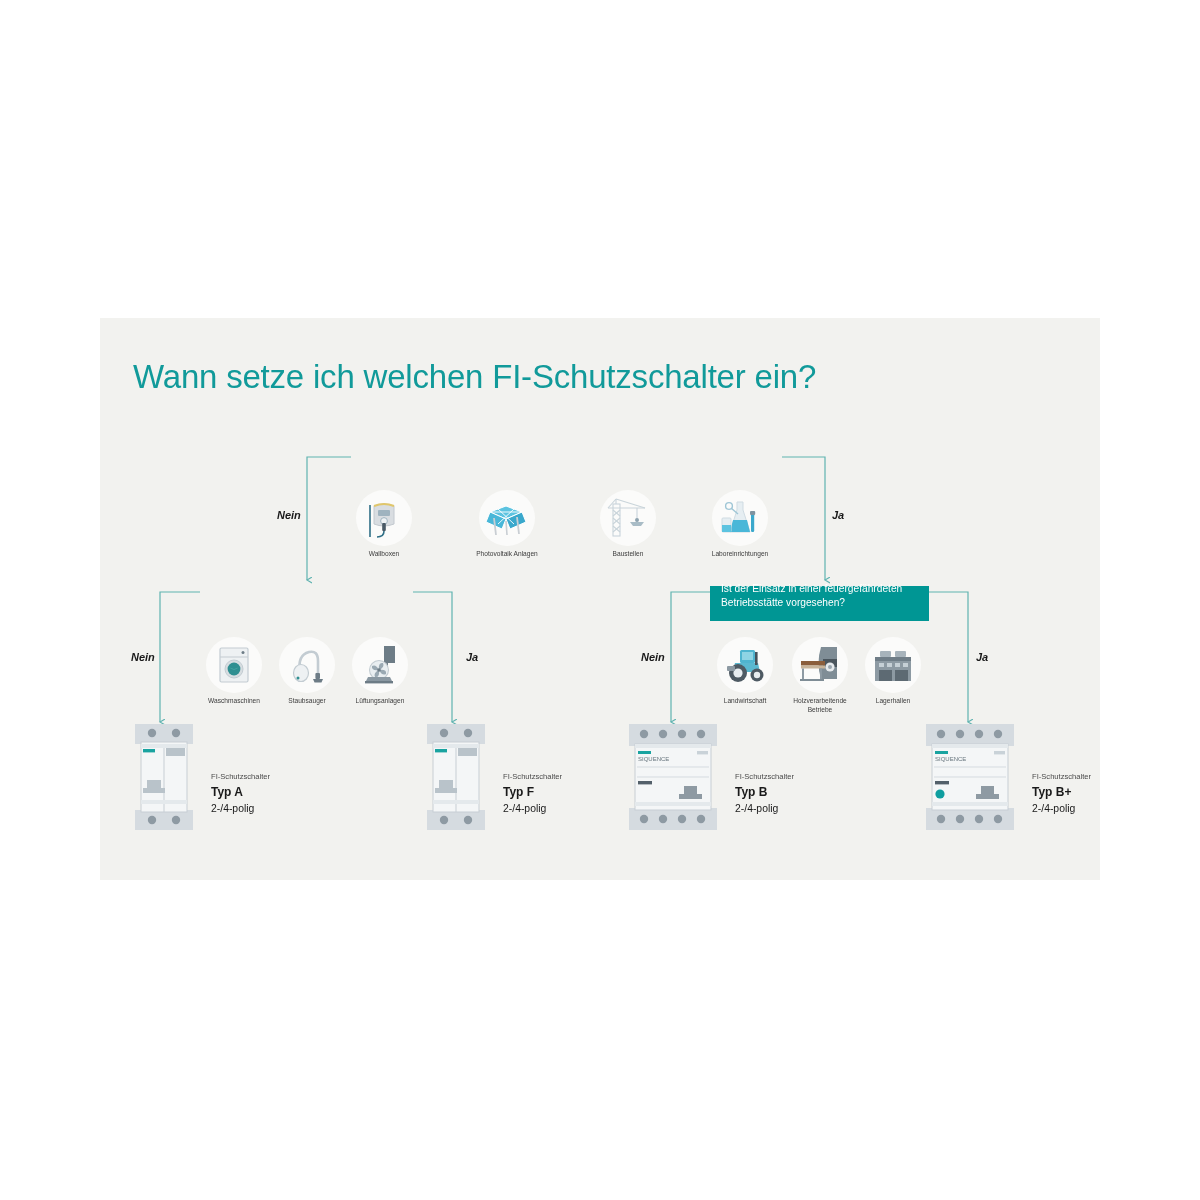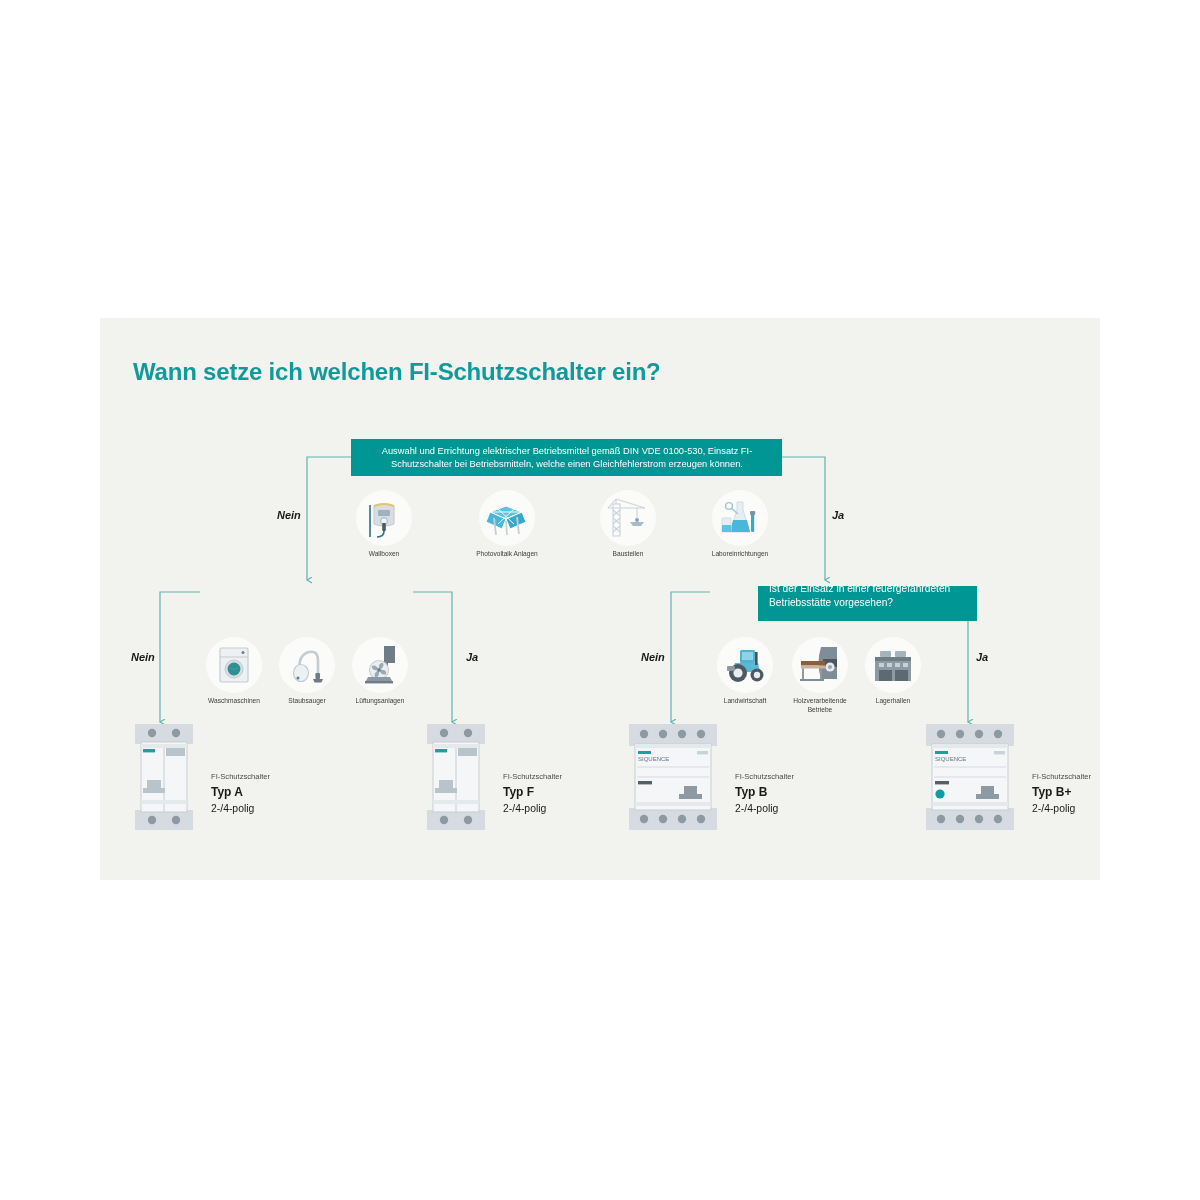--- a/index.html
+++ b/index.html
@@ -16,22 +16,22 @@
     position:absolute;
     left:100px;top:318px;
     width:1000px;height:562px;
     background:#f2f2ef;
   }
 
   
   .title{
     position:absolute;
     left:133px;top:358px;
-    font-size:24px;
-    font-weight:bold;
+    font-size:33px;
+    font-weight:normal;
     color:#119a9a;
     letter-spacing:-0.2px;
     white-space:nowrap;
   }
 
   
   .tealbox{
     position:absolute;
     background:#009694;
     color:#ffffff;
@@ -52,21 +52,20 @@
   }
   #box-left{
     left:200px;top:586px;width:213px;height:35px;
     padding:4px 0 4px 11px;
     font-size:10.2px;
   }
   #box-right{
     left:710px;top:586px;width:219px;height:35px;
     padding:4px 0 20px 11px;
     font-size:10.2px;
-    margin-left:48px;
   }
 
   
   #wires{position:absolute;left:0;top:0;width:1200px;height:1200px;}
 
   
   .branch-label{
     position:absolute;
     font-size:11px;
     font-weight:bold;
@@ -138,23 +137,20 @@
       <path d="M200,592 L160,592 L160,722" marker-end="url(#ah)"></path>
 
       <path d="M413,592 L452,592 L452,722" marker-end="url(#ah)"></path>
 
       <path d="M710,592 L671,592 L671,722" marker-end="url(#ah)"></path>
 
       <path d="M929,592 L968,592 L968,722" marker-end="url(#ah)"></path>
     </g>
   </svg>
 
-  <div class="tealbox" id="box-root">
-    <span>Auswahl und Errichtung elektrischer Betriebsmittel gemäß DIN VDE 0100-530, Einsatz FI-Schutzschalter bei Betriebsmitteln, welche einen Gleichfehlerstrom erzeugen können.</span>
-  </div>
 
   <div class="branch-label" style="left:277px;top:509px;">Nein</div>
   <div class="branch-label" style="left:832px;top:509px;">Ja</div>
 
   <div class="icon-item" style="left:349px;top:490px;">
     <div class="icon-disc">
       <svg width="46" height="46" viewBox="0 0 46 46">
         <path d="M13 11 q10-4 20 0 l0 18 q-10 4 -20 0 z" fill="#d9dde1" stroke="#c2c8ce" stroke-width="1"></path>
         <path d="M13 11 q10-4 20 0" fill="none" stroke="#e0c66b" stroke-width="2.2"></path>
         <rect x="17" y="15" width="12" height="6" rx="1" fill="#9fb3bf"></rect>

